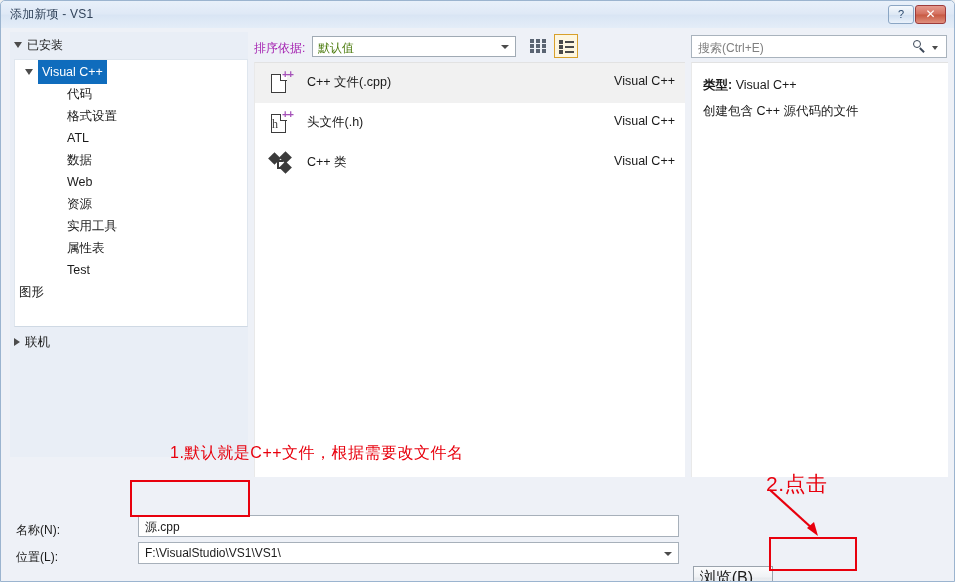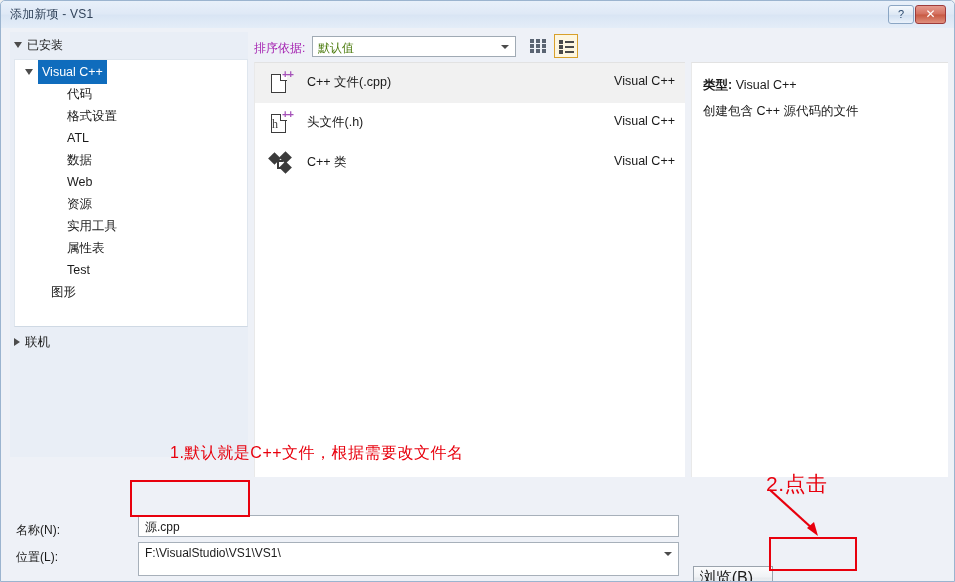--- a/index.html
+++ b/index.html
@@ -132,21 +132,21 @@
     color: #1a1a1a;
     white-space: nowrap;
   }
   .tree-node.root { padding-left: 10px; }
   .tree-node .node-label { display: inline-block; padding: 1px 4px; }
   .tree-node.selected .node-label {
     background: #0f6cbd;
     color: #ffffff;
   }
   .tree-node.child { padding-left: 48px; }
-  .tree-node.child2 { padding-left: 32px; }
+  .tree-node.child2 { }
   .online-row {
     position: absolute;
     left: 4px; top: 302px;
     font-size: 12.5px;
     color: #1a1a1a;
     white-space: nowrap;
   }
 
   
   .center-pane {
@@ -390,21 +390,21 @@
   .name-input .val {
     position: absolute;
     left: 6px; top: 3px;
     font-size: 12px;
     color: #1a1a1a;
     white-space: nowrap;
   }
   .loc-combo {
     position: absolute;
     left: 137px; top: 514px;
-    width: 541px; height: 34px;
+    width: 541px; height: 22px;
     box-sizing: border-box;
     background: #ffffff;
     border: 1px solid #a7b0ba;
   }
   .loc-combo .val {
     position: absolute;
     left: 6px; top: 3px;
     font-size: 12px;
     color: #1a1a1a;
     white-space: nowrap;
@@ -576,20 +576,28 @@
               </div>
             </div>
             <div class="item-name">C++ 类</div>
             <div class="item-cat">Visual C++</div>
           </div>
 
         </div>
       </div>
 
       <div class="right-pane">
+        <div class="search-box">
+          <div class="ph">搜索(Ctrl+E)</div>
+          <div class="mag">
+            <div class="ring"></div>
+              <div class="handle"></div>
+          </div>
+          <div class="search-drop"></div>
+        </div>
 
         <div class="info-panel">
           <div class="info-type">
             <b>类型:</b>
             <span>Visual C++</span>
           </div>
           <div class="info-desc">创建包含 C++ 源代码的文件</div>
         </div>
       </div>
 

